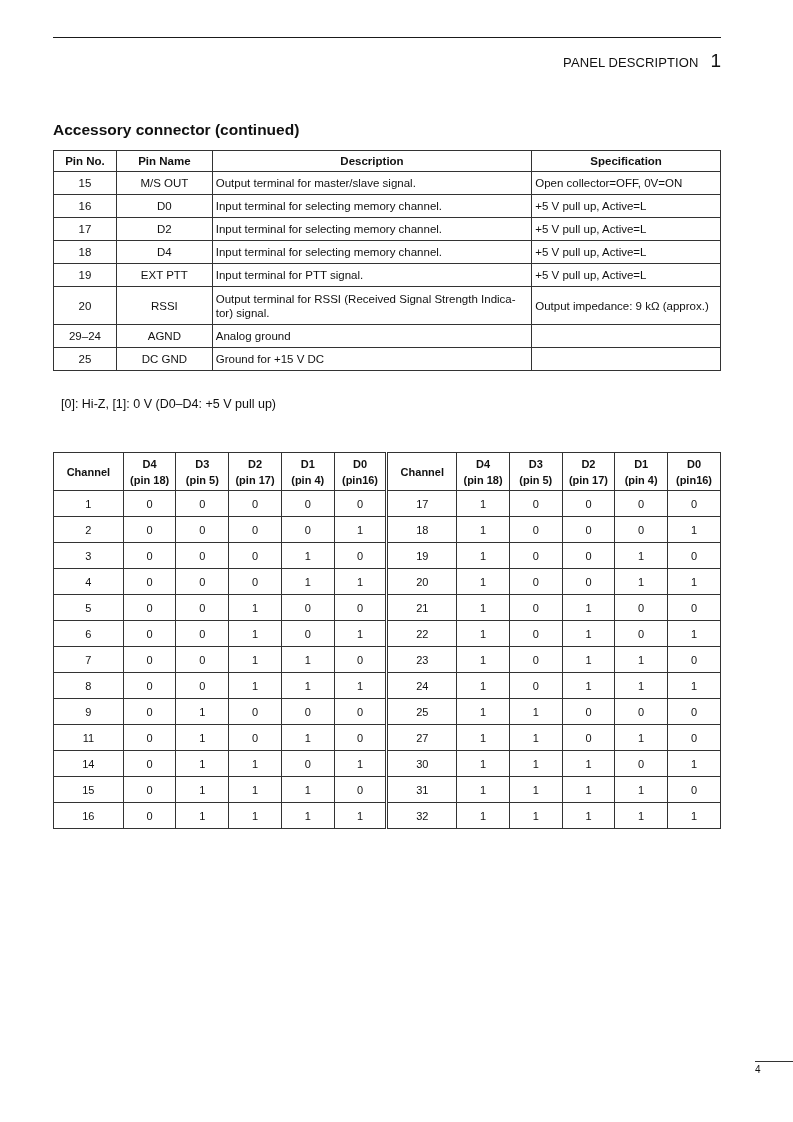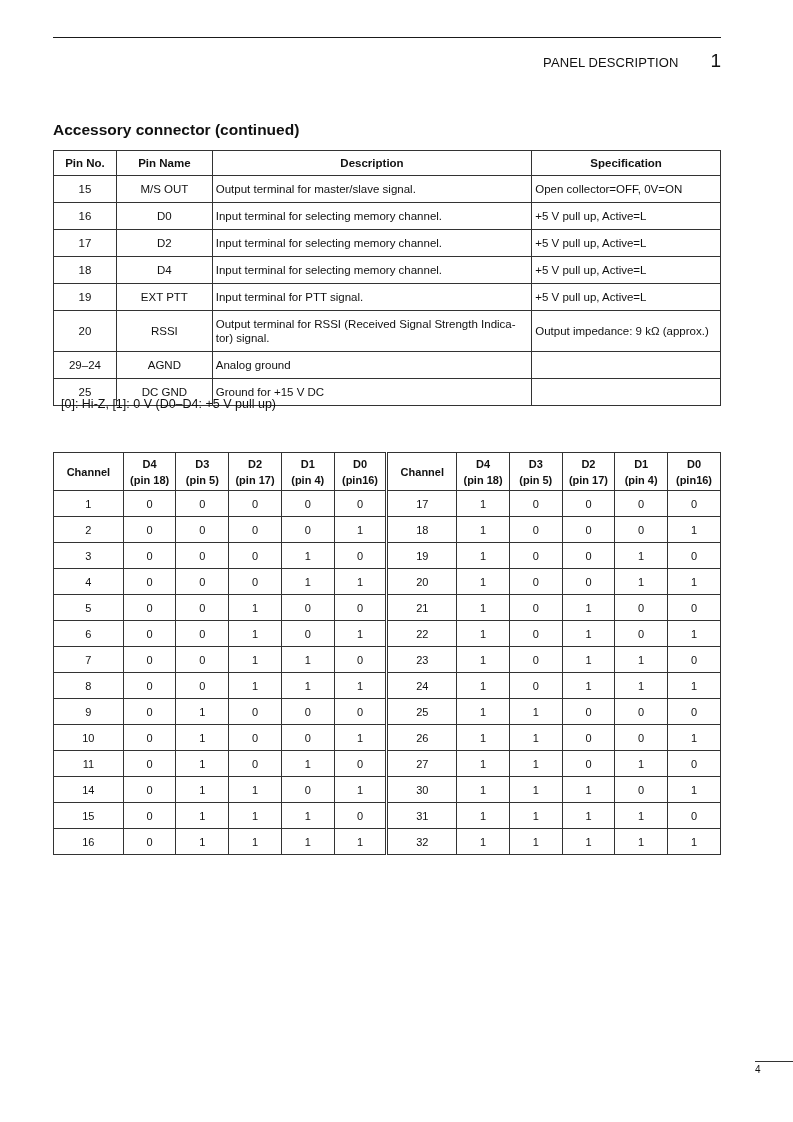--- a/index.html
+++ b/index.html
@@ -9,38 +9,38 @@
       font-family: "Liberation Sans", sans-serif;
       color: #111111;
       overflow: hidden;
     }
     .top-rule {
       position: absolute; left: 53px; top: 37px; width: 668px; height: 0;
       border-top: 1.5px solid #1a1a1a;
     }
     .running-header {
       position: absolute; right: 72px; top: 50px;
-      display: flex; align-items: baseline; gap: 32px;
+      display: flex; align-items: baseline; gap: 12px;
     }
     .running-header .section { font-size: 13px; letter-spacing: 0.1px; }
     .running-header .chapter { font-size: 19px; }
     .section-title {
       position: absolute; left: 53px; top: 121px;
       font-size: 15.5px; font-weight: bold;
     }
     table { border-collapse: collapse; }
     .pin-table {
       position: absolute; left: 53px; top: 150px; width: 668px;
       font-size: 11.5px;
       border: 1px solid #222;
     }
     .pin-table th, .pin-table td {
       border: 1px solid #333;
       height: 23px;
-      padding: 6px 3px;
+      padding: 0 3px;
       vertical-align: middle;
     }
     .pin-table th { font-weight: bold; font-size: 11.5px; height: 21px; text-align: center; }
     .pin-table td.c { text-align: center; }
     .pin-table td.l { text-align: left; line-height: 14px; }
     .pin-table tr.tall td { height: 38px; }
     .col-no { width: 63px; }
     .col-name { width: 96px; }
     .col-desc { width: 320px; }
     .col-spec { width: 189px; }
@@ -292,34 +292,20 @@
         <td>0</td>
         <td class="sep">0</td>
         <td>25</td>
         <td>1</td>
         <td>1</td>
         <td>0</td>
         <td>0</td>
         <td>0</td>
       </tr>
       <tr>
-        <td>10</td>
-        <td>0</td>
-        <td>1</td>
-        <td>0</td>
-        <td>0</td>
-        <td class="sep">1</td>
-        <td>26</td>
-        <td>1</td>
-        <td>1</td>
-        <td>0</td>
-        <td>0</td>
-        <td>1</td>
-      </tr>
-      <tr>
         <td>11</td>
         <td>0</td>
         <td>1</td>
         <td>0</td>
         <td>1</td>
         <td class="sep">0</td>
         <td>27</td>
         <td>1</td>
         <td>1</td>
         <td>0</td>

